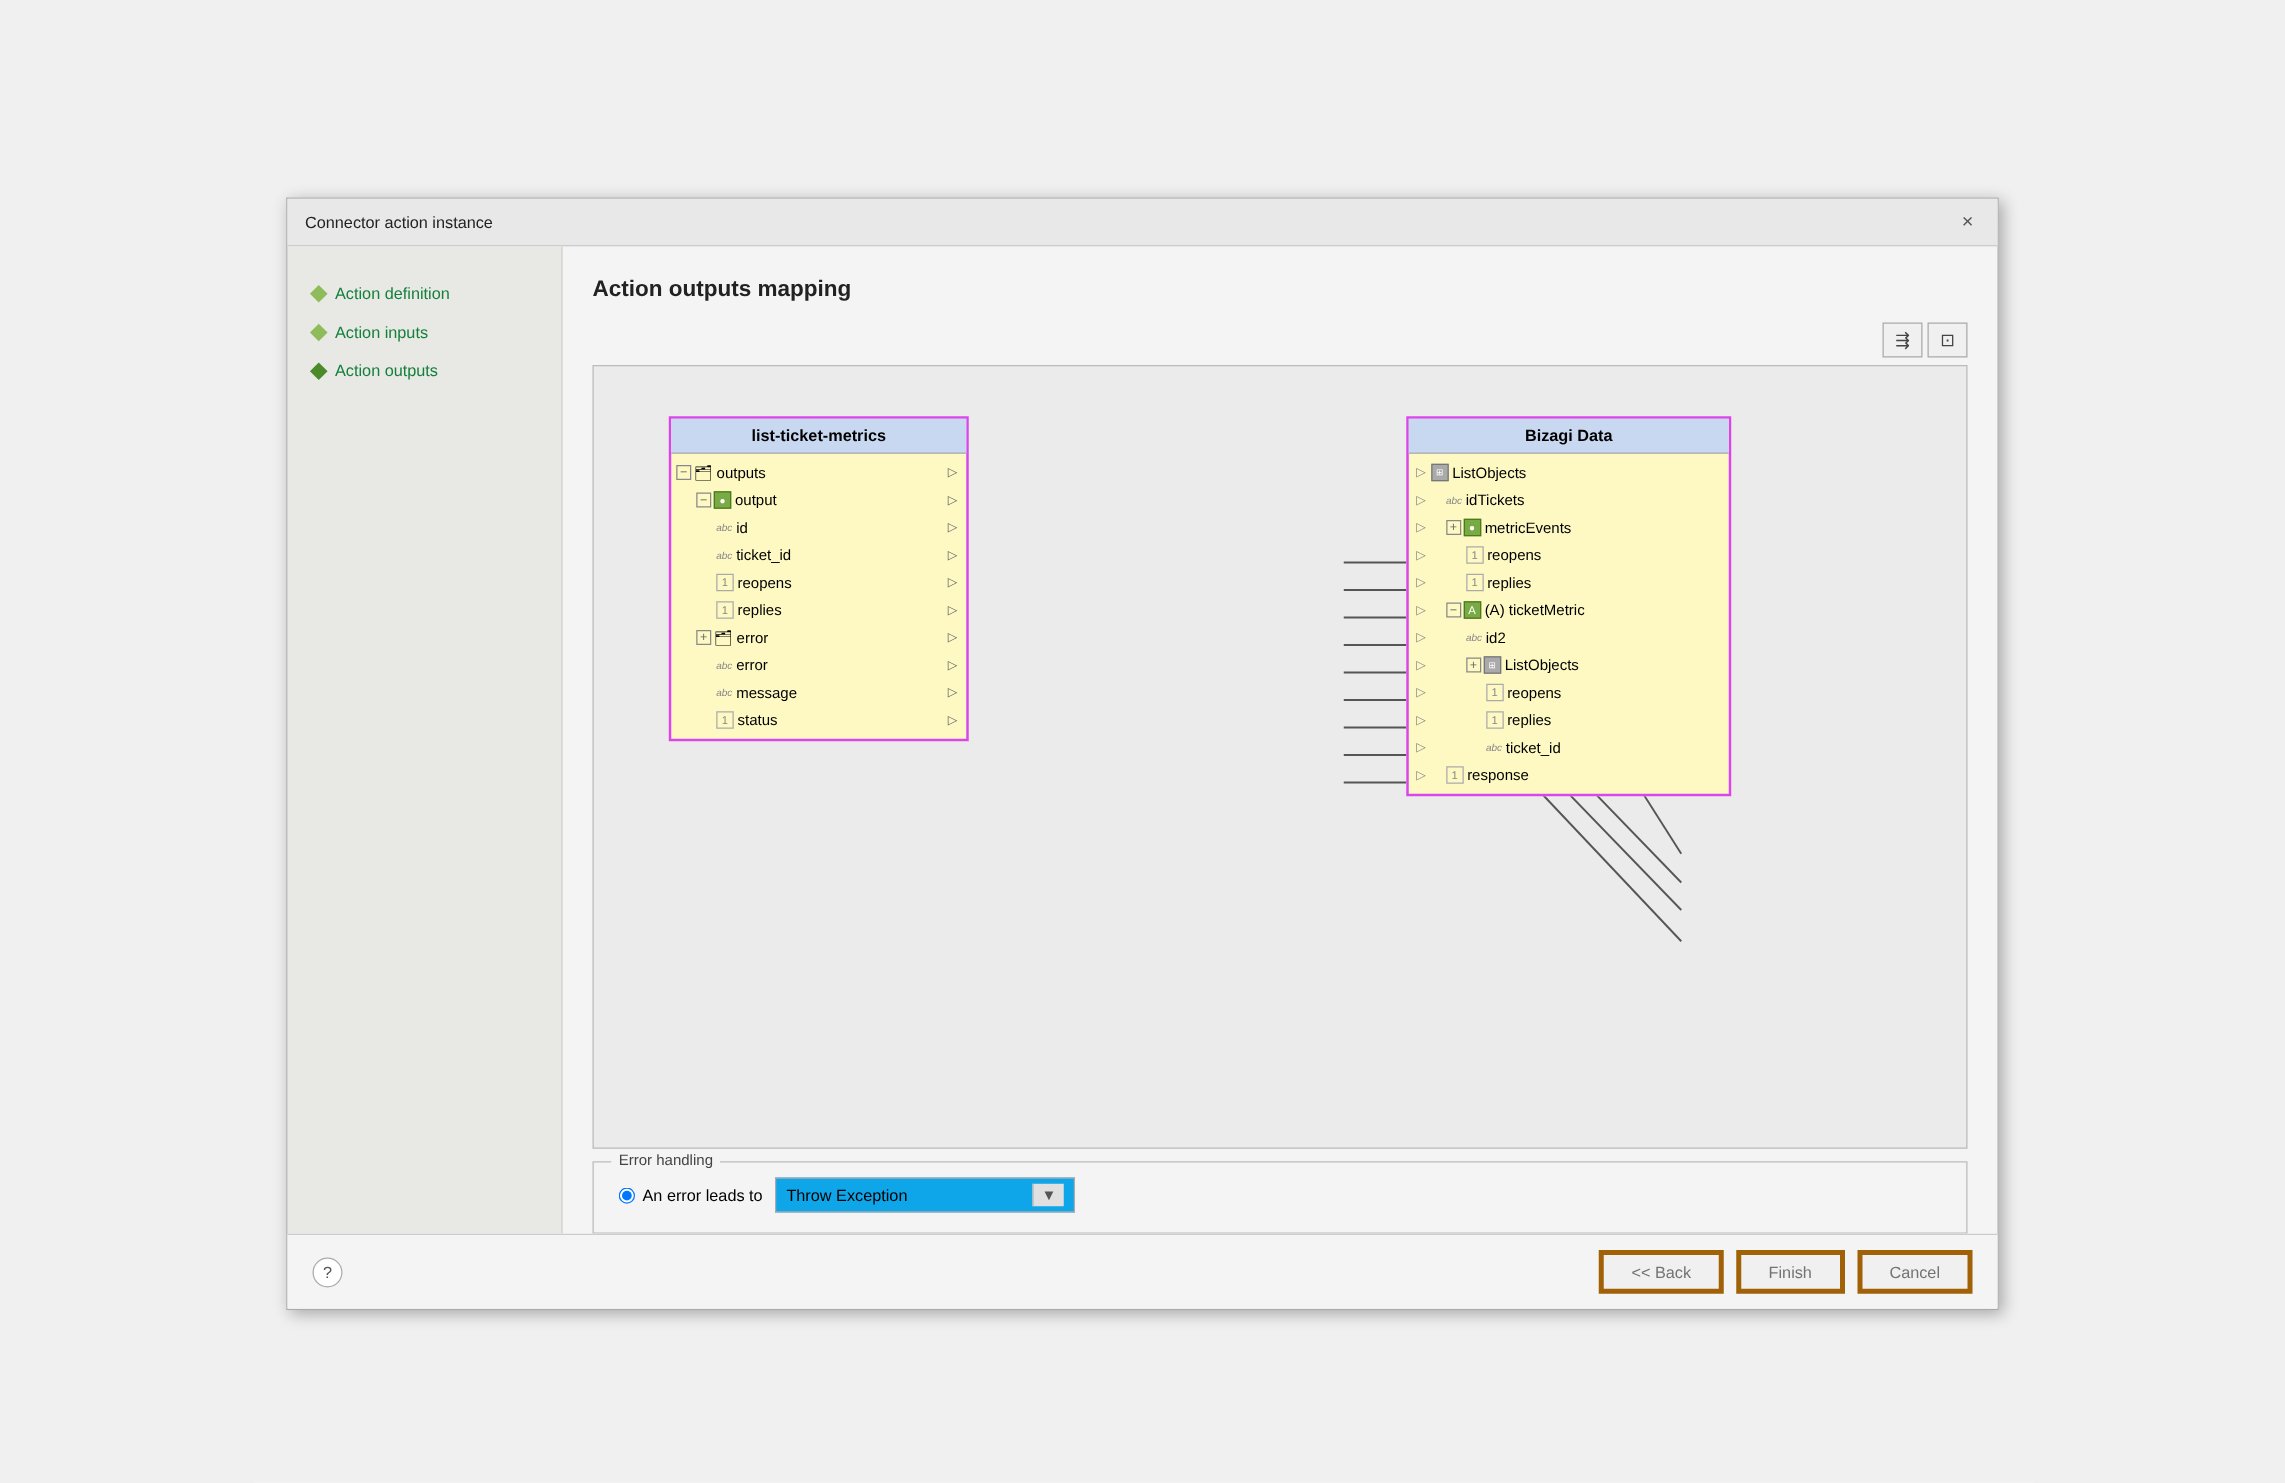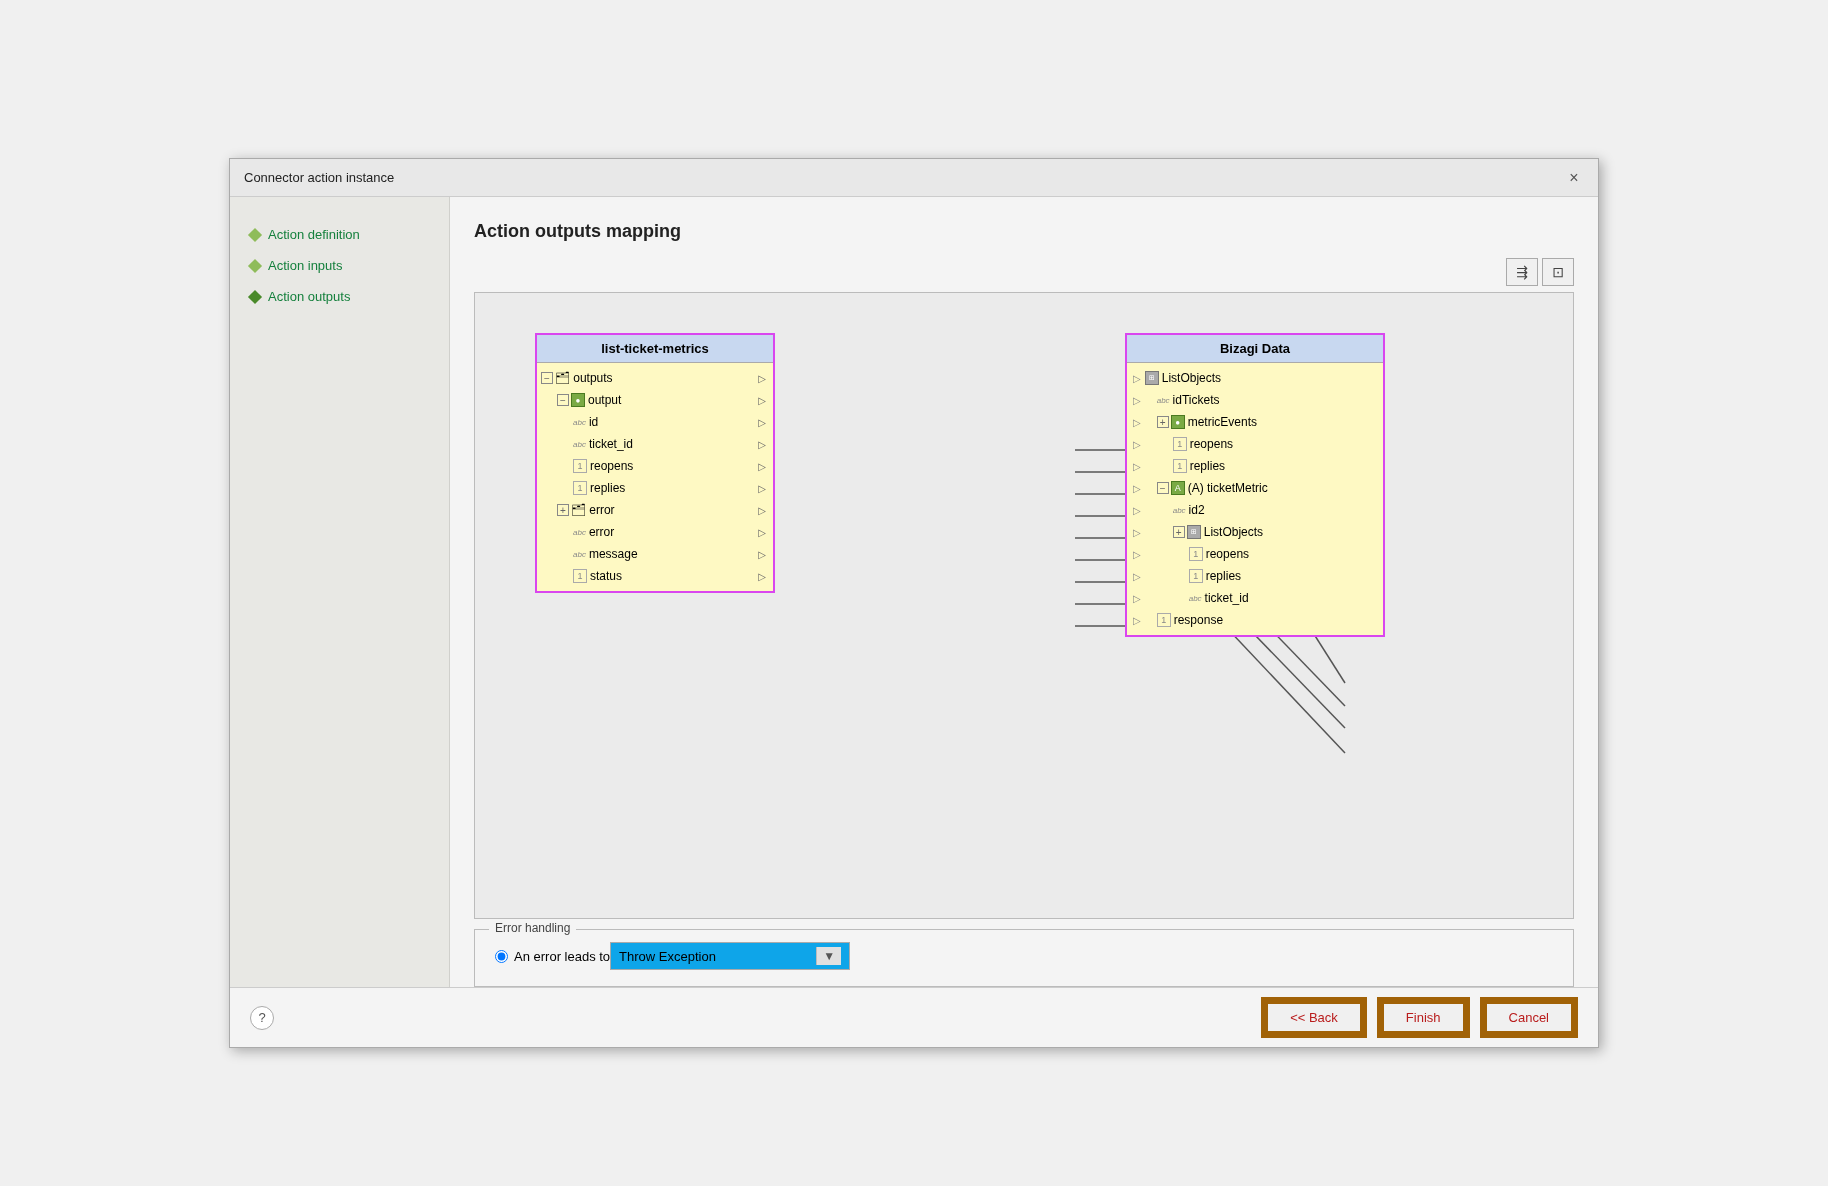--- a/index.html
+++ b/index.html
@@ -250,20 +250,21 @@
       top: -9px;
       left: 14px;
       background: #f4f4f4;
       padding: 0 6px;
       font-size: 12px;
       color: #444;
     }
     .error-row {
       display: flex;
       align-items: center;
+      gap: 10px;
       margin-bottom: 10px;
     }
     .error-row:last-child { margin-bottom: 0; }
     .radio-label {
       display: flex;
       align-items: center;
       gap: 6px;
       font-size: 13px;
     }
     .dropdown {
@@ -310,25 +311,25 @@
       font-size: 13px;
       color: #555;
       background: white;
     }
     .footer-right {
       display: flex;
       gap: 10px;
     }
     .btn {
       padding: 6px 22px;
-      border: 7px solid #a16207;
+      border: 4px solid #a16207;
       background: #f0f0f0;
       cursor: pointer;
       font-size: 13px;
-      color: #b91c1c;
+      color: #737373;
     }
     .btn.primary {
       background: #f0f0f0;
     }
   </style>
 </head>
 <body>
 
 <div class="dialog">
 

